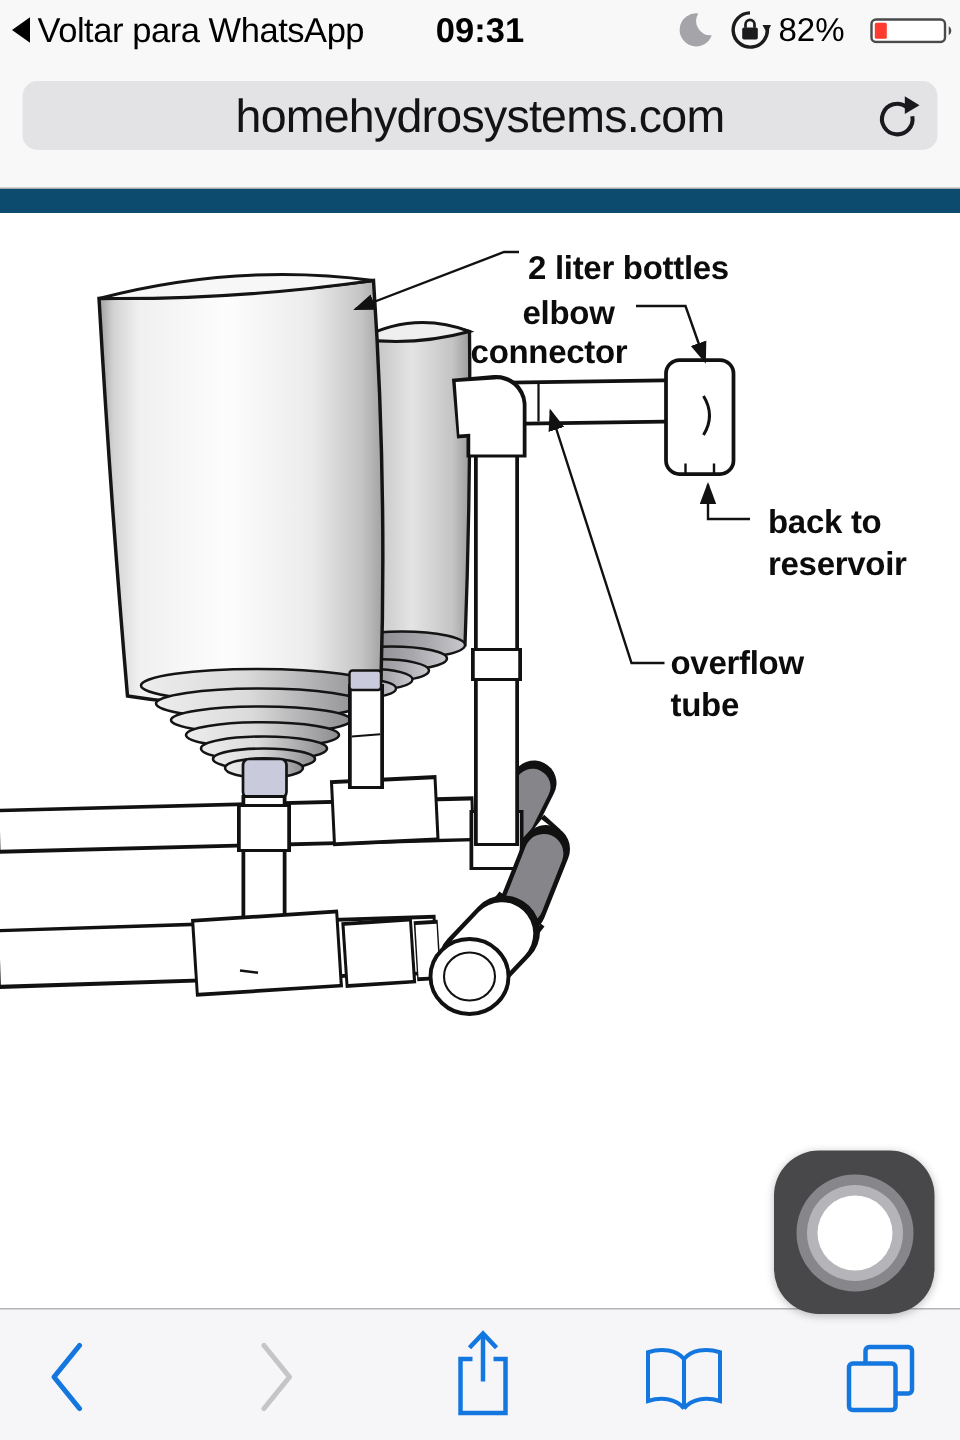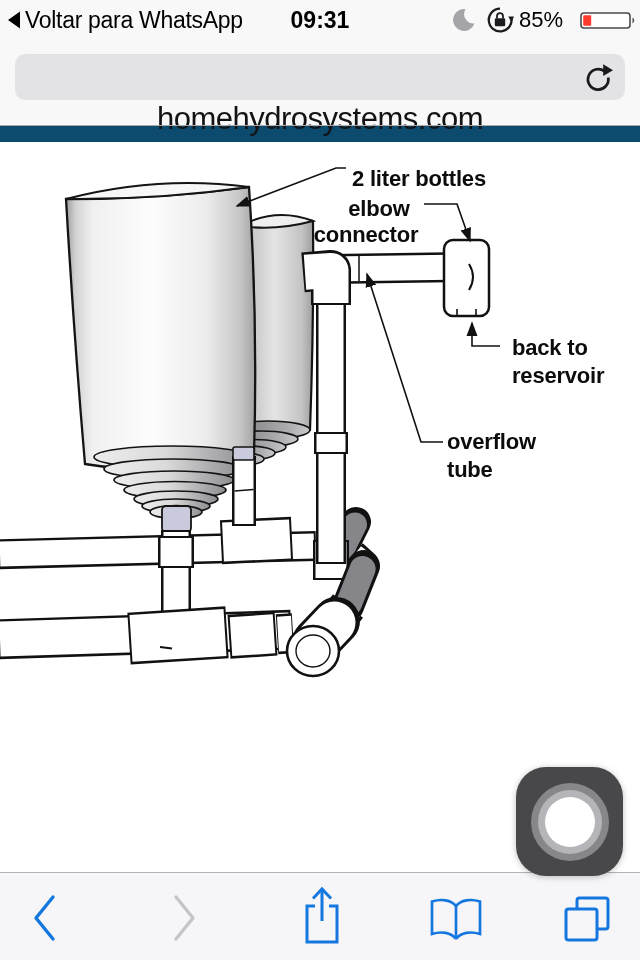--- a/index.html
+++ b/index.html
@@ -15,21 +15,21 @@
   .moon{position:absolute;left:10px;top:7px;}
   .rotlock{position:absolute;left:46px;top:6px;}
   .battpct{position:absolute;left:79px;top:0;line-height:40px;font-size:22px;color:#000;}
   .battery{position:absolute;left:140px;top:12px;}
   
   .urlbar{position:absolute;top:40px;left:0;width:640px;height:86px;background:#f8f8f8;z-index:5;}
   .urlbar .divider{position:absolute;bottom:0;left:0;width:640px;height:1px;background:#a9a9ab;}
   .urlfield{position:absolute;left:15px;top:14px;width:610px;height:46px;background:#e3e3e5;
     border-radius:10px;cursor:text;}
   .urltext{position:absolute;left:0;top:0;width:610px;height:46px;text-align:center;line-height:47px;
-    font-size:31px;color:#131315;letter-spacing:-.5px;margin-top:41px;}
+    font-size:31px;color:#131315;letter-spacing:-.5px;}
   .reload{position:absolute;right:10px;top:7px;cursor:pointer;}
   
   .content{position:absolute;top:142px;left:0;width:640px;height:746px;background:#fff;}
   .diagram{position:absolute;top:0;left:0;}
   .dlabel{font-family:"Liberation Sans","DejaVu Sans",sans-serif;font-weight:700;font-size:22px;fill:#0c0c0c;letter-spacing:-0.2px;}
   
   .toolbar{position:absolute;left:0;top:872px;width:640px;height:88px;background:#f6f6f8;
     border-top:1px solid #b4b4b6;box-sizing:border-box;z-index:6;}
   .tb-btn{position:absolute;cursor:pointer;}
   
@@ -56,21 +56,21 @@
     <div class="sb-right">
       <svg class="moon" width="26" height="26" viewBox="0 0 26 26">
         <path d="M15.5,2 A11,11 0 1 0 24.5,16.5 A9.6,9.6 0 0 1 15.5,2 Z" fill="#a4a4a9"></path>
       </svg>
       <svg class="rotlock" width="28" height="28" viewBox="0 0 28 28">
         <path d="M14,2.6 A11.4,11.4 0 1 0 25.4,12" fill="none" stroke="#1c1c1e" stroke-width="2.3"></path>
         <path d="M22.3,10.6 L28,10.6 L25.4,16.2 Z" fill="#1c1c1e"></path>
         <path d="M11,12.5 v-2.3 a3,3 0 0 1 6,0 V12.5" fill="none" stroke="#1c1c1e" stroke-width="1.8"></path>
         <rect x="8.8" y="12.3" width="10.4" height="8" rx="1.2" fill="#1c1c1e"></rect>
       </svg>
-      <span class="battpct">85%</span>
+      <span class="battpct">82%</span>
       <svg class="battery" width="58" height="17" viewBox="0 0 58 17">
         <rect x="1" y="1" width="49" height="15" rx="3" fill="#fff" stroke="#4a4a4c" stroke-width="1.6"></rect>
         <rect x="3.2" y="3.2" width="8" height="10.6" rx="1" fill="#ff3b30"></rect>
         <path d="M52.5,5.5 a3.5,3.5 0 0 1 0,6 Z" fill="#4a4a4c"></path>
       </svg>
     </div>
   </div>
 
   <div class="urlbar">
     <div class="urlfield">

